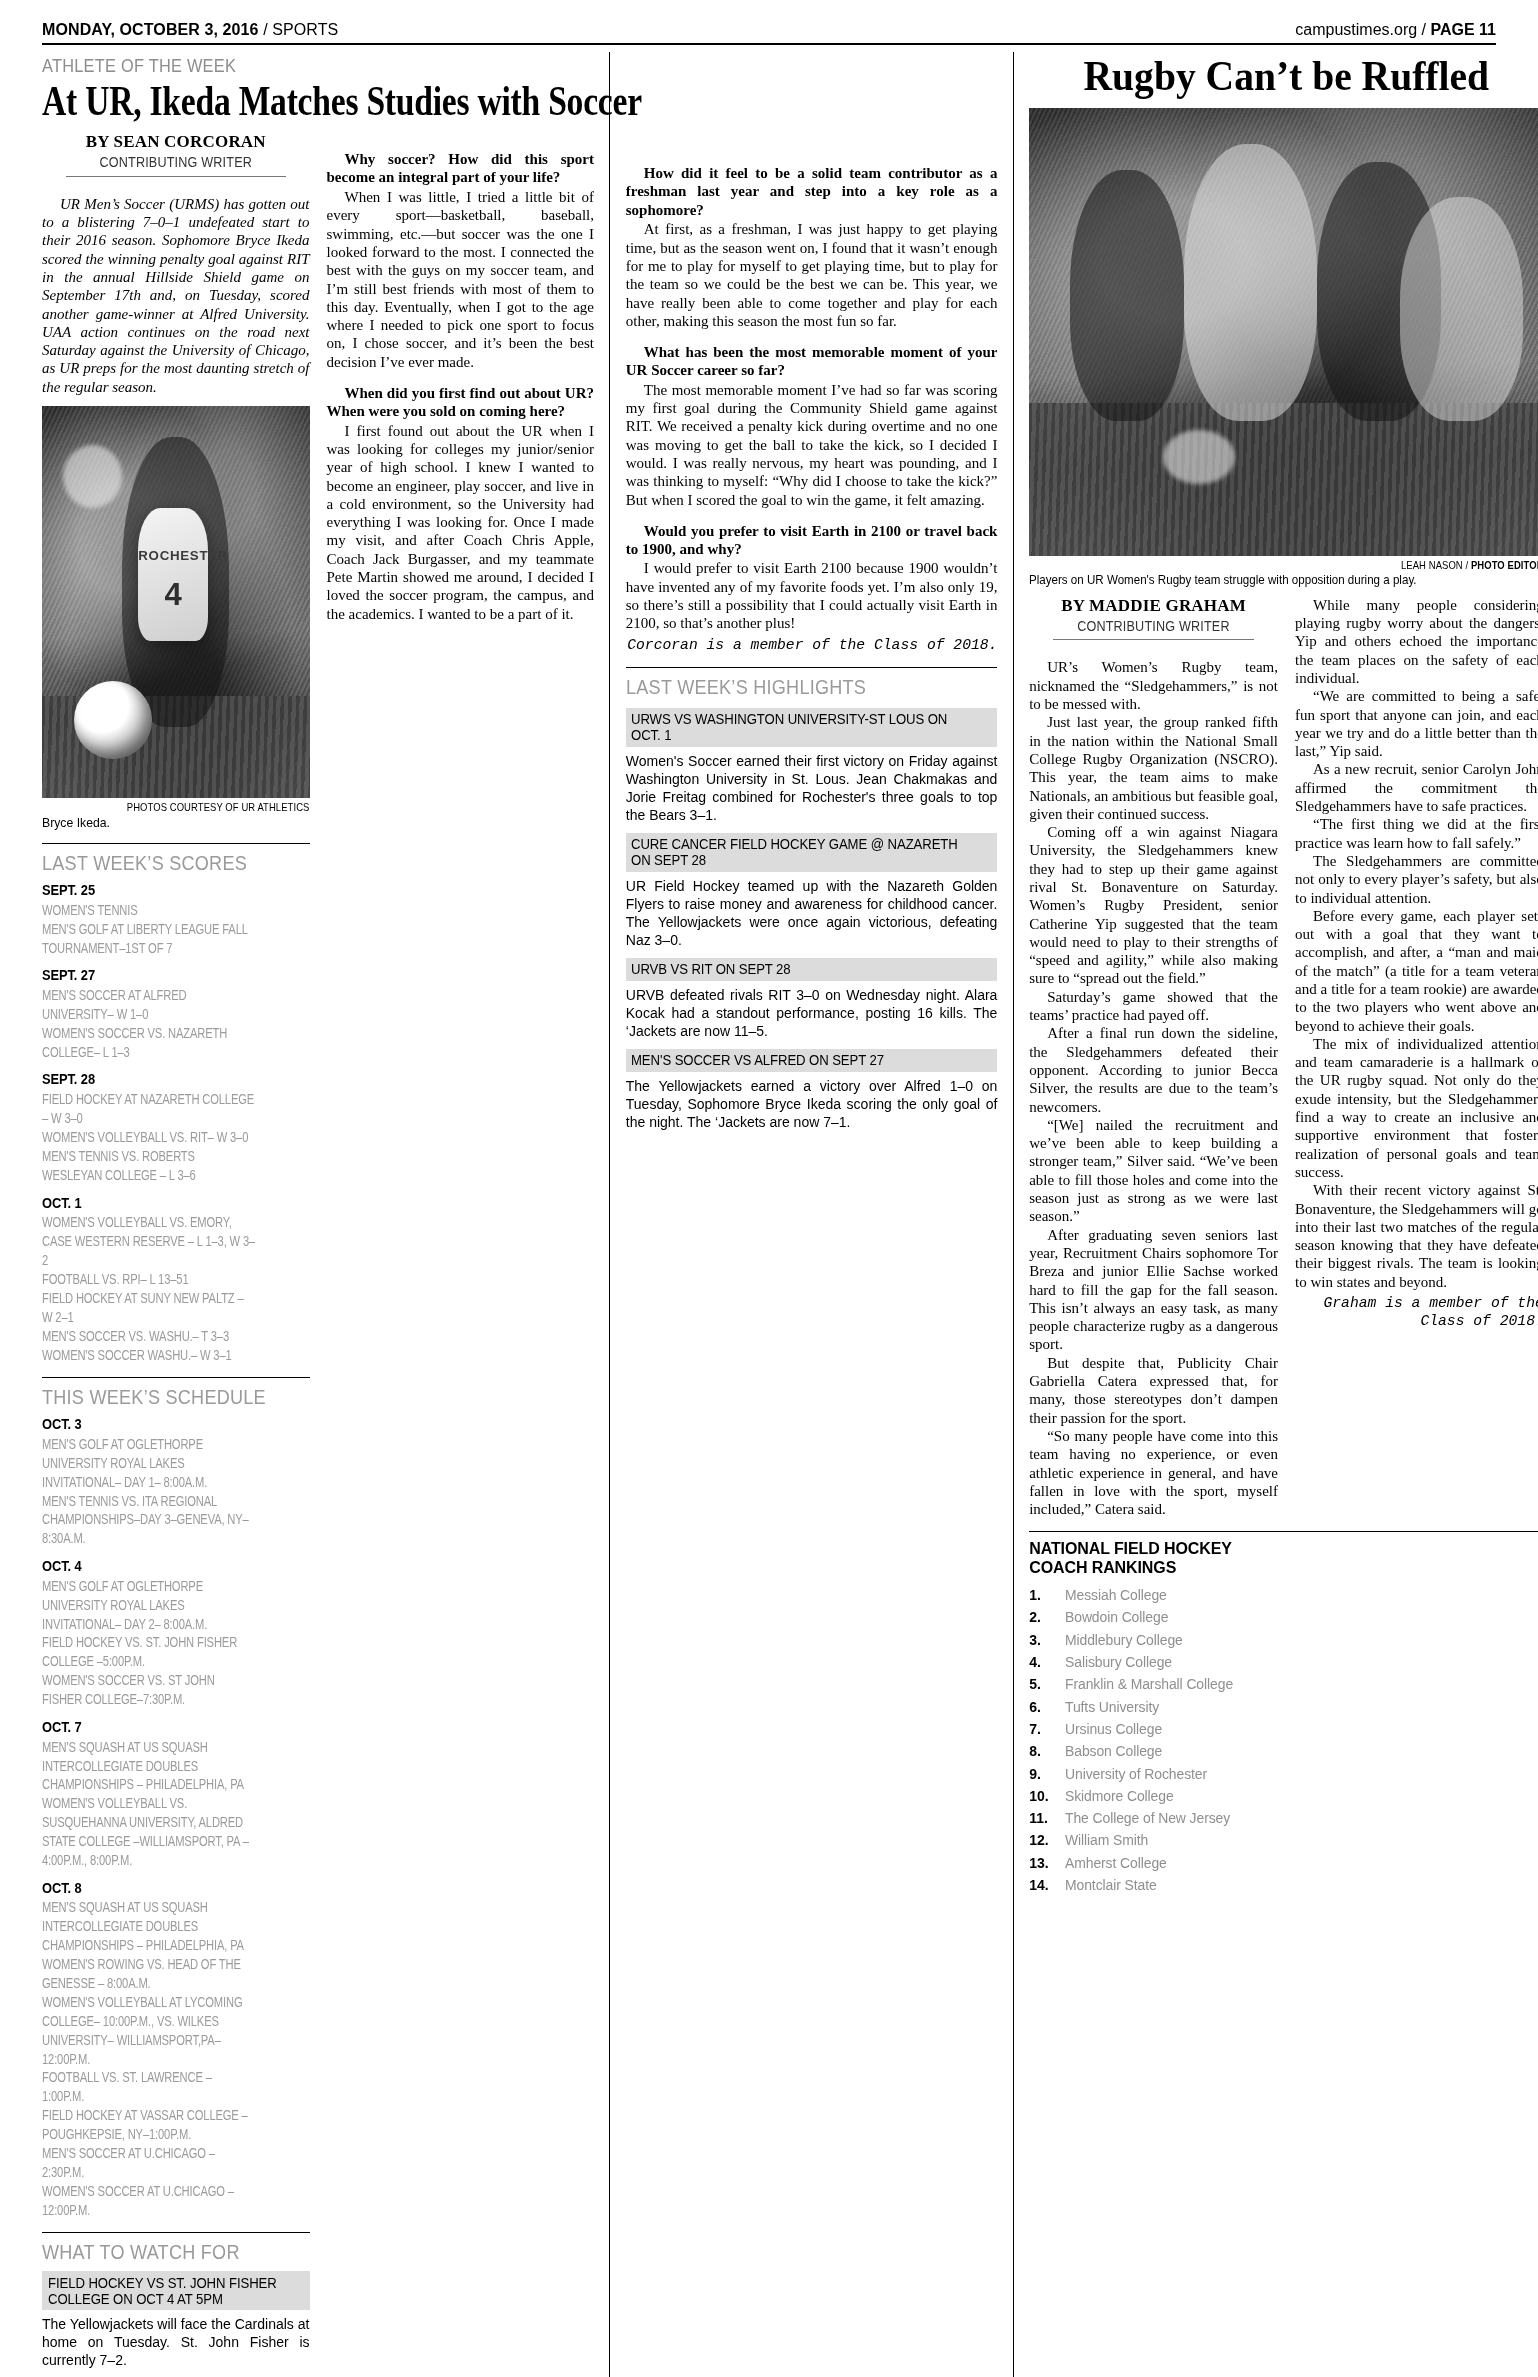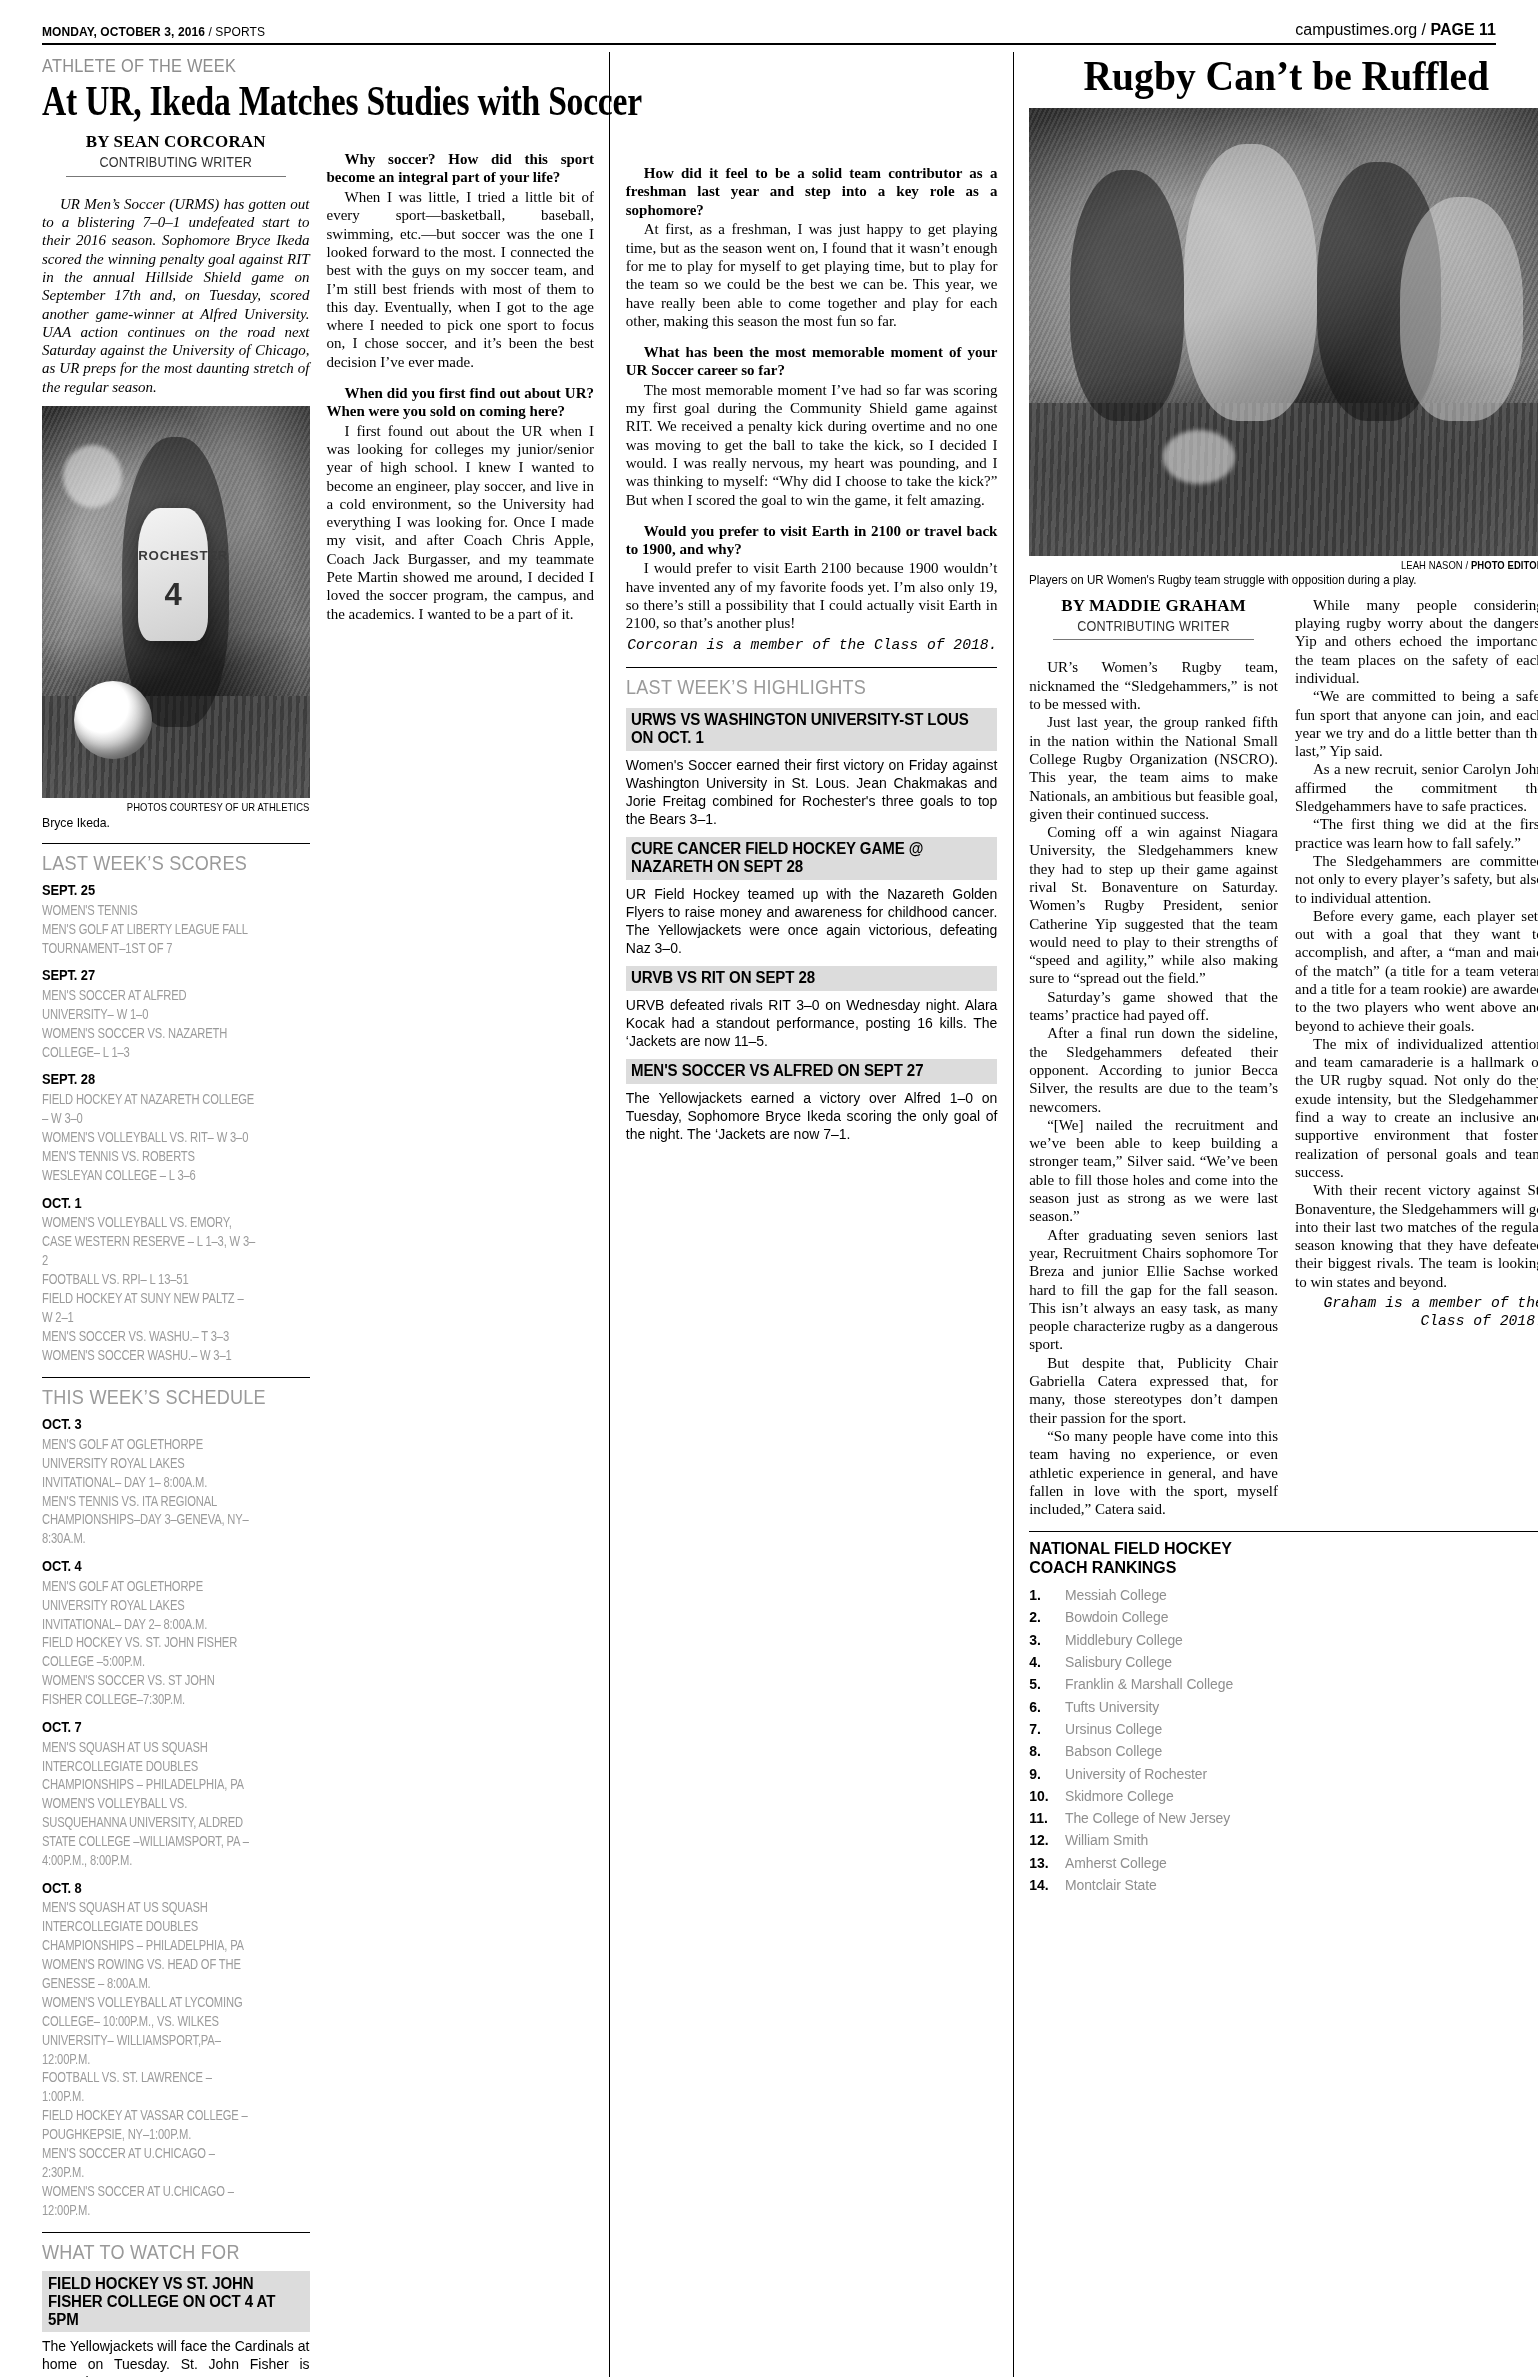--- a/index.html
+++ b/index.html
@@ -6,21 +6,21 @@
   body{
     width:1538px;height:2377px;
     font-family:"Liberation Sans", sans-serif;
     color:#000;
     -webkit-font-smoothing:antialiased;
   }
   .page{position:relative;width:1538px;height:2377px;box-sizing:border-box;padding:0 42px;}
 
   
   .masthead{display:flex;justify-content:space-between;align-items:flex-end;padding-top:21px;}
-  .mh-left{font-size:12px;letter-spacing:0.1px;white-space:nowrap;}
+  .mh-left{font-size:16px;letter-spacing:0.1px;white-space:nowrap;}
   .mh-left .b{font-weight:bold;}
   .mh-left .slash{font-weight:normal;color:#000;}
   .mh-left .thin{font-weight:normal;font-stretch:condensed;}
   .mh-right{font-size:16px;white-space:nowrap;}
   .mh-right .b{font-weight:bold;}
   .mh-rule{border-top:2.1px solid #000;margin-top:4.2px;}
 
   
   .body-grid{display:flex;margin-top:7px;}
   .colL{width:552px;flex:0 0 552px;}
@@ -99,21 +99,21 @@
   .date-h{font-size:14px;font-weight:bold;letter-spacing:-0.1px;margin:9.8px 0 2.8px 0;transform:scaleX(.92);transform-origin:left center;}
   .date-h:first-of-type{margin-top:1.4px;}
   .ev{
     font-size:14px;color:#9b9b9b;line-height:1.35;letter-spacing:-0.2px;
     transform:scaleX(.80);transform-origin:left center;white-space:normal;
     font-weight:300;
   }
 
   
   .hl-band{
-    background:#dcdcdc;padding:3.5px 5.6px;font-weight:bold;font-size:16px;
+    background:#dcdcdc;padding:3.5px 5.6px;font-weight:normal;font-size:14px;
     letter-spacing:-0.1px;margin-top:8.4px;
   }
   .hl-band span{display:inline-block;transform:scaleX(.94);transform-origin:left center;}
   .hl-text{
     font-size:14px;line-height:1.3;text-align:justify;margin:4.9px 0 8.4px 0;
     font-stretch:condensed;
   }
 
   
   .rank-title{font-weight:bold;font-size:16px;line-height:1.2;letter-spacing:-0.1px;margin-bottom:9.8px;}

